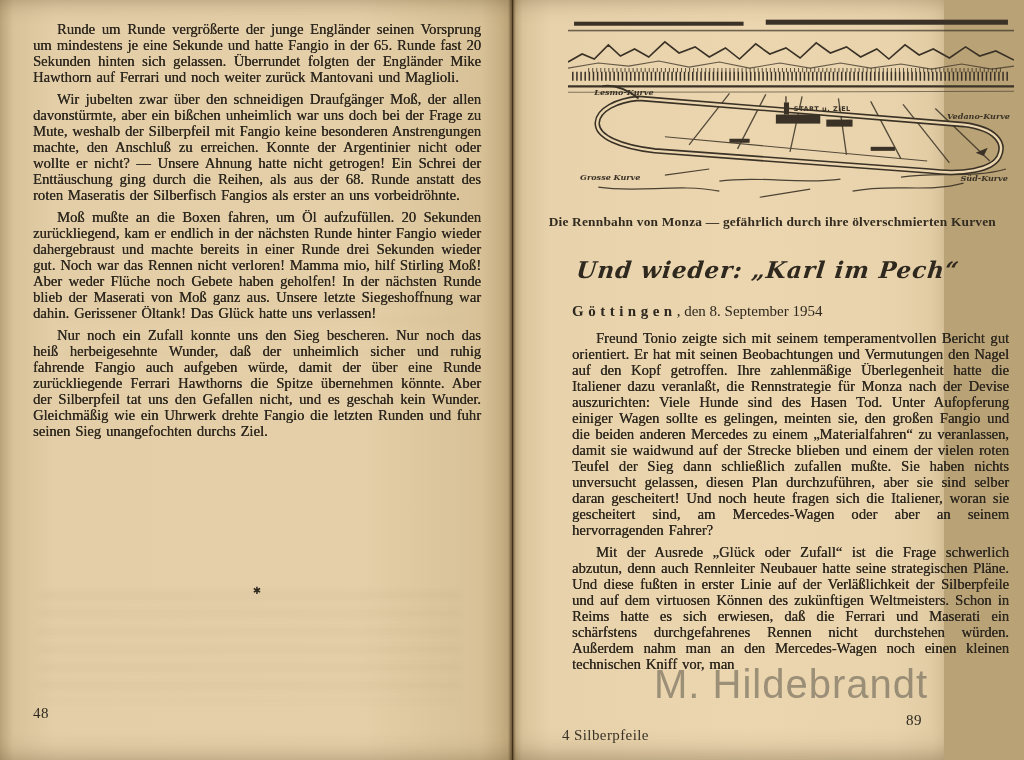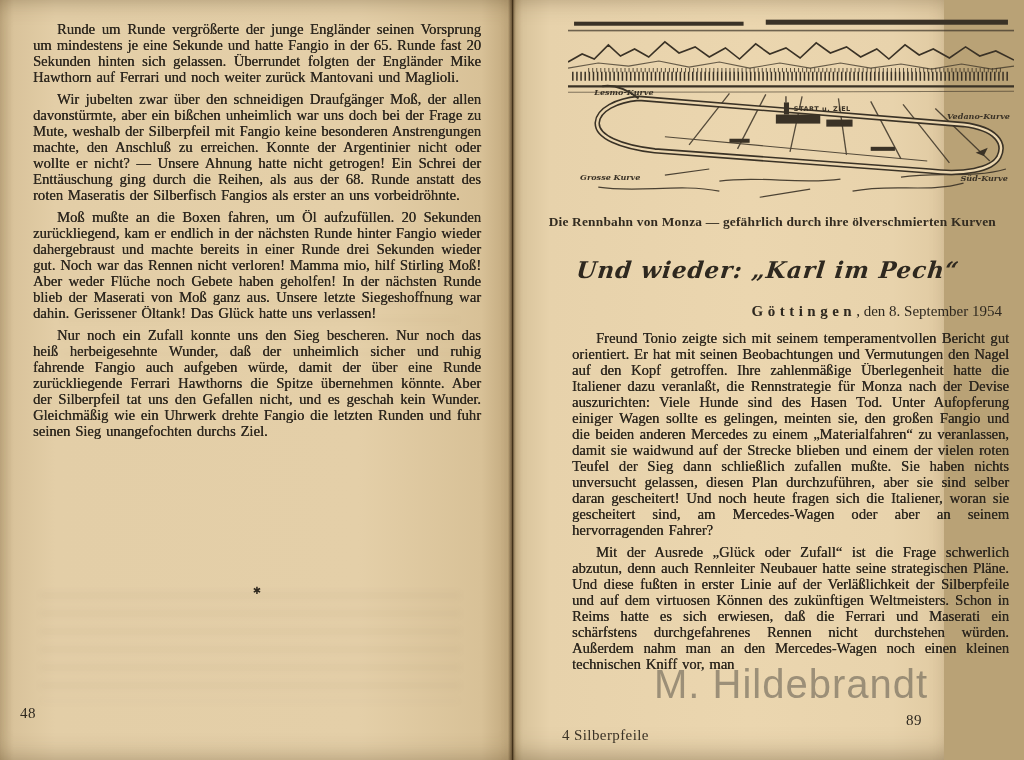--- a/index.html
+++ b/index.html
@@ -58,21 +58,21 @@
       rgba(110,95,70,.10) 0 7px,rgba(110,95,70,0) 7px 18px);
     filter:blur(3px);opacity:.5;pointer-events:none;
   }
   .bleed2{
     position:absolute;left:60px;top:300px;width:400px;height:60px;
     background:repeating-linear-gradient(180deg,
       rgba(110,95,70,.05) 0 6px,rgba(110,95,70,0) 6px 17px);
     filter:blur(3px);opacity:.4;pointer-events:none;
   }
   .pagenum{position:absolute;font-size:15px;letter-spacing:.5px;}
-  .pn-left{left:20px;top:705px;}
+  .pn-left{left:33px;top:705px;}
   .pn-right{right:22px;top:712px;}
   .sig-mark{
     position:absolute;left:50px;top:727px;
     font-size:15px;font-weight:normal;letter-spacing:.4px;color:#3a3226;
   }
 
   
   .illus{position:absolute;left:56px;top:16px;width:446px;height:192px;}
   .illus svg{width:100%;height:100%;}
   .caption{
@@ -84,21 +84,21 @@
     position:absolute;top:256px;left:0;width:512px;
     text-align:center;
     font-family:"DejaVu Serif",serif;
     font-style:italic;font-weight:bold;
     font-size:23px;letter-spacing:1px;
     transform:skewX(-6deg);
     color:#2e281f;
   }
   .dateline{
     position:absolute;top:303px;left:60px;width:430px;
-    text-align:right;font-size:15px;
+    text-align:left;font-size:15px;
   }
   .dateline .city{letter-spacing:4.5px;font-weight:bold;}
 
   
   .watermark{
     position:absolute;left:142px;top:662px;width:370px;
     font-family:"Liberation Sans","DejaVu Sans",sans-serif;
     font-size:40px;color:rgba(78,74,66,.5);
     letter-spacing:1px;white-space:nowrap;
     pointer-events:none;

